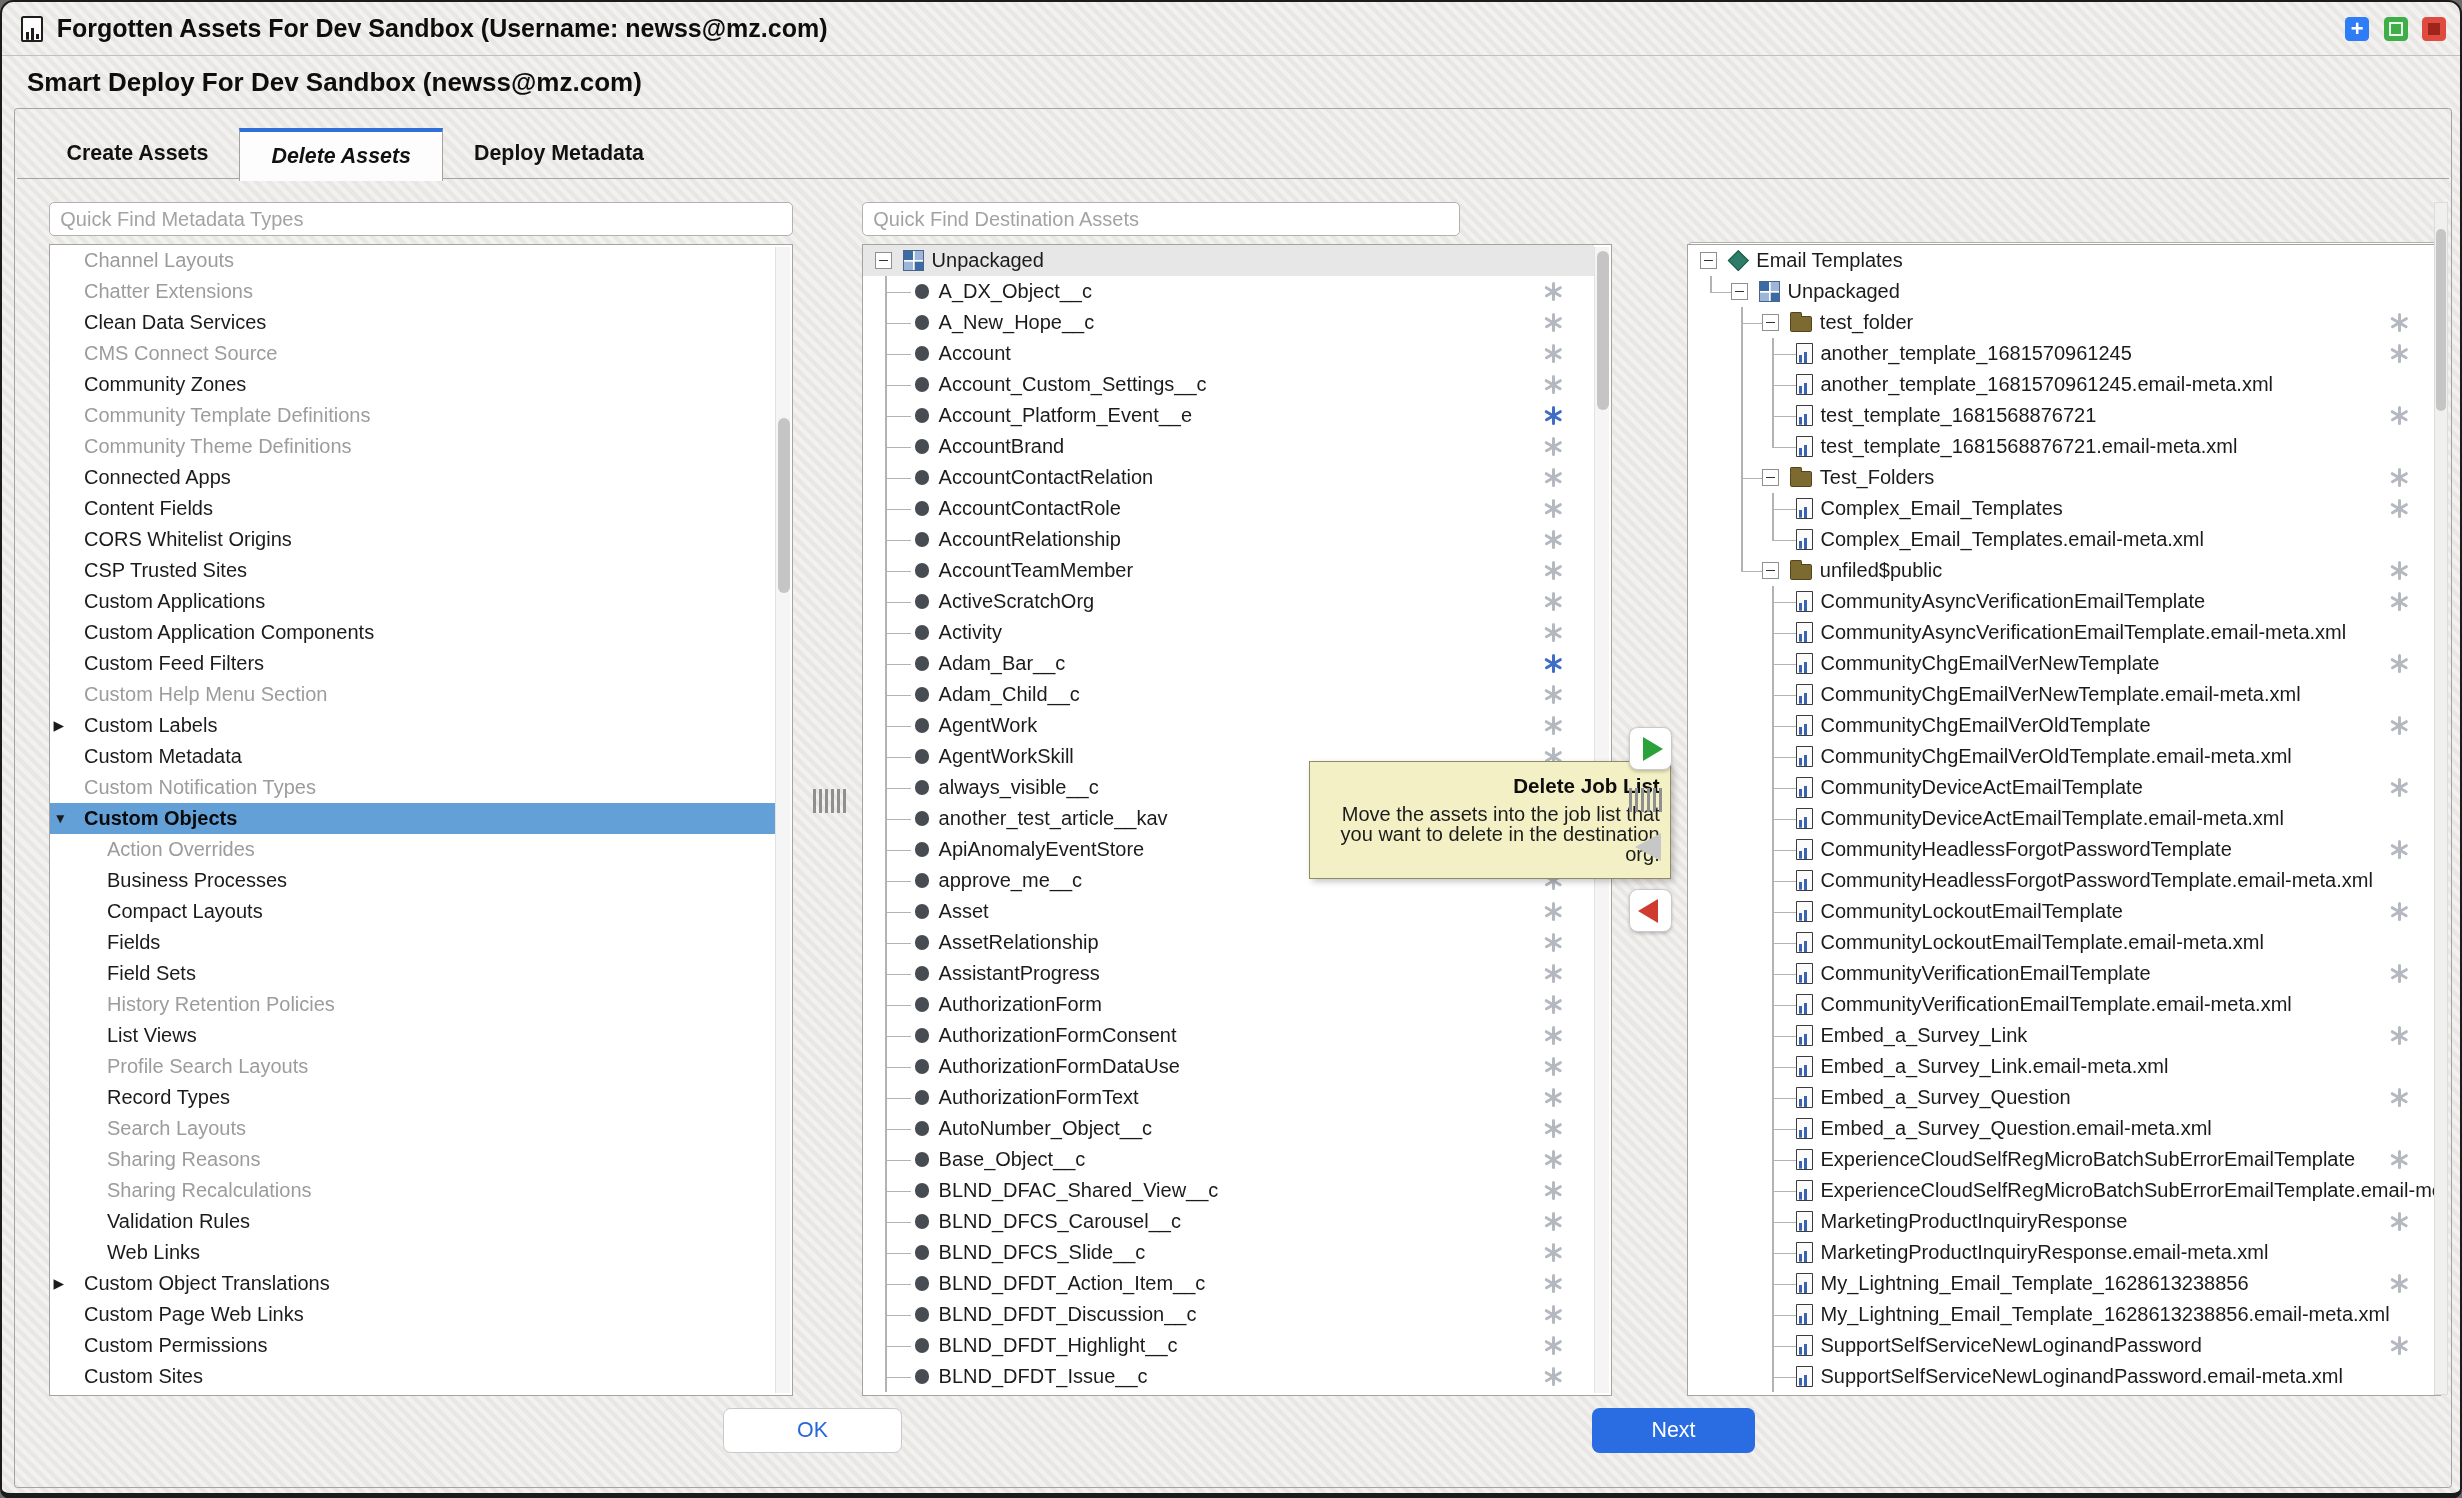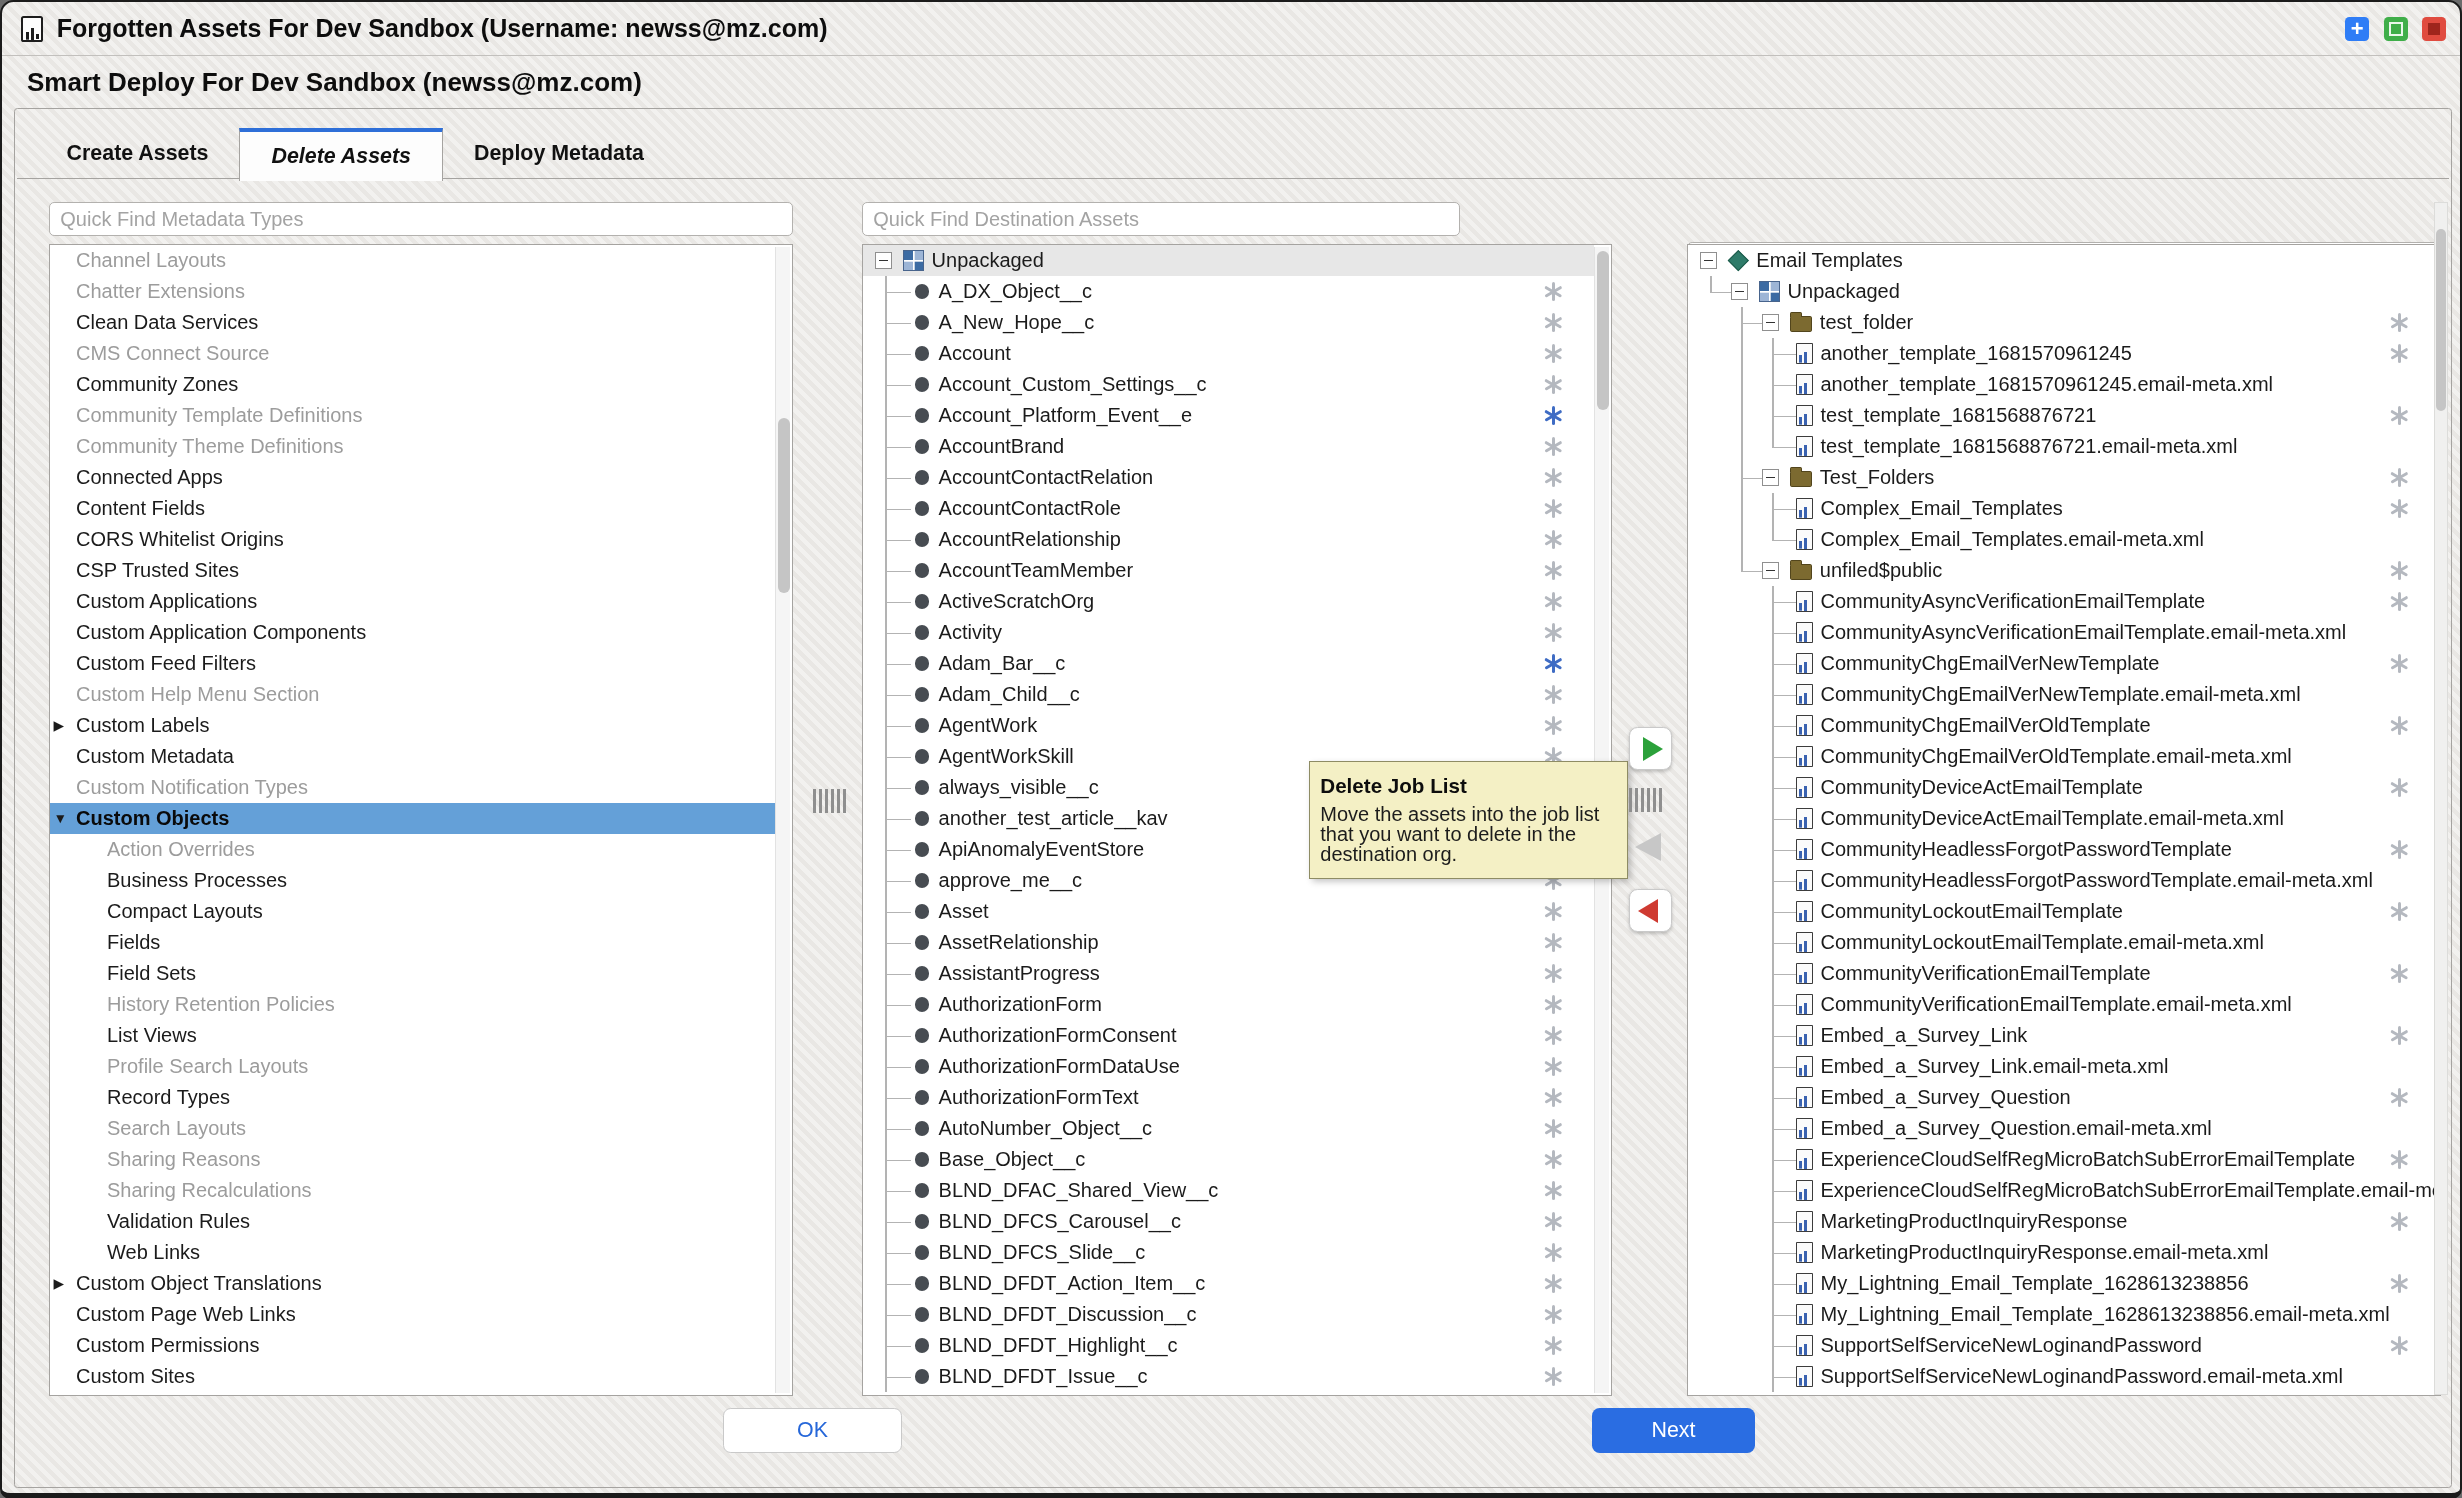--- a/index.html
+++ b/index.html
@@ -52,21 +52,21 @@
 
   
   .listbox { position:absolute; background:#fff; border:1.7px solid #a5a3a0; overflow:hidden; }
 
   
   .sbar { position:absolute; top:1.7px; bottom:1.7px; right:1.7px; width:15.4px; background:#f5f5f5;
     border-left:0.9px solid #e2e2e2; }
   .sthumb { position:absolute; left:1.7px; width:12px; border-radius:6px; background:#c5c5c5; }
 
   
-  .lrow { height:31px; display:flex; align-items:center; position:relative; padding-left:26px;
+  .lrow { height:31px; display:flex; align-items:center; position:relative; padding-left:34px;
     font-size:20px; color:#1b1b1b; width:calc(100% - 17px); white-space:nowrap; cursor:default; }
   .lrow.gray { color:#9c9c9c; }
   .lrow.ind { padding-left:57px; }
   .lrow.sel { background:#64a0d8; font-weight:bold; color:#0a0a0a; }
   .tri { position:absolute; left:3.4px; top:50%; transform:translateY(-54%); font-size:13.7px; color:#1b1b1b; width:19px; }
 
   
   .trow { height:31px; display:flex; align-items:center; position:relative; font-size:20px;
     color:#1b1b1b; padding-left:8.6px; white-space:nowrap; cursor:default; }
   .trow .tlab { flex:none; }
@@ -111,23 +111,23 @@
   .xbtn { position:absolute; width:43px; height:43px; background:#fff; border:1.7px solid #c9c9c9; border-radius:8.6px;
     box-shadow:0 1.7px 3.4px rgba(0,0,0,.2); display:flex; align-items:center; justify-content:center; z-index:6; cursor:pointer; }
   .arr-right { width:0; height:0; border-top:12px solid transparent; border-bottom:12px solid transparent;
     border-left:20.6px solid #2ba13a; margin-left:4.3px; }
   .arr-left-red { width:0; height:0; border-top:12px solid transparent; border-bottom:12px solid transparent;
     border-right:20.6px solid #cf3a31; margin-right:4.3px; }
   .gray-arrow { position:absolute; width:0; height:0; border-top:14.6px solid transparent; border-bottom:14.6px solid transparent;
     border-right:26px solid #c7c7c7; z-index:6; }
 
   
-  .tooltip { position:absolute; left:1294px; top:652px; width:319px; padding:12px 10.3px 13.7px;
+  .tooltip { position:absolute; left:1294px; top:652px; width:362px; padding:12px 10.3px 13.7px;
     background:#f4f0c5; border:0.9px solid #8e8c64; box-shadow:2.6px 3.4px 6.9px rgba(0,0,0,.25);
-    text-align:left; z-index:5; }
+    text-align:right; z-index:5; }
   .tooltip h3 { font-size:20.6px; margin-bottom:6px; color:#0d0d0d; }
   .tooltip p { font-size:20px; line-height:20px; color:#1c1c1c; }
 
   
   .btn { position:absolute; top:1299px; width:179px; height:45px; border-radius:7.7px; font-size:21.4px;
     display:flex; align-items:center; justify-content:center; cursor:pointer; }
   .btn-ok { left:708px; background:#fff; border:1.7px solid #c9c9c9; color:#2667d9; }
   .btn-next { left:1577px; width:163px; background:#2a6de2; border:none; color:#fff; }
 
   

